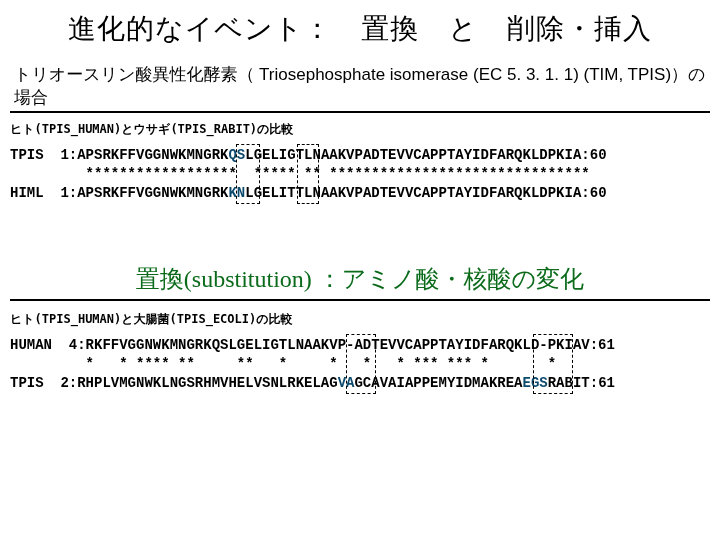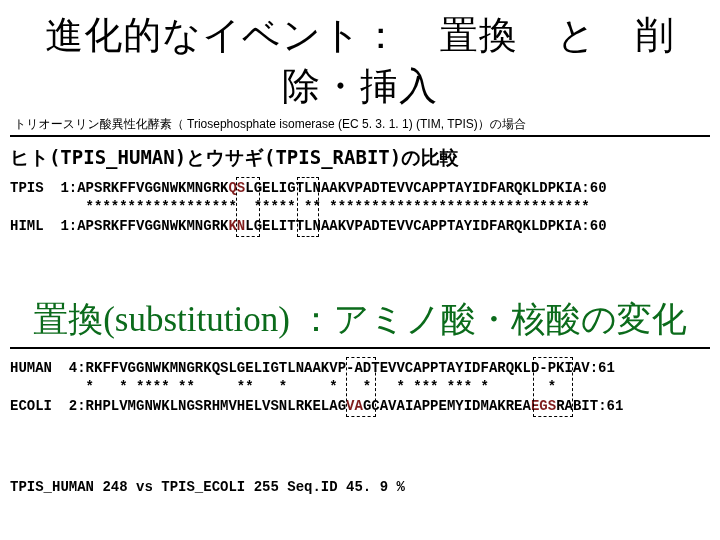--- a/index.html
+++ b/index.html
@@ -10,67 +10,67 @@
     background: #fff;
     font-family: "MS Gothic", "Courier New", monospace;
     color: #000;
   }
   .slide {
     box-sizing: border-box;
     padding: 6px 10px 0;
   }
   .title {
     font-family: "MS Mincho", serif;
-    font-size: 38px;
+    font-size: 28px;
     text-align: center;
     margin: 4px 0 2px;
     letter-spacing: 1px;
   }
   .subtitle {
     font-family: "MS Gothic", sans-serif;
-    font-size: 12px;
+    font-size: 17px;
     text-align: left;
-    margin: 4px 0 2px 4px;
+    margin: 15px 0 2px 4px;
   }
   .underline {
     border-top: 2px solid #000;
     margin: 0 0 8px 0;
   }
   .section-label {
     font-family: "MS Gothic", monospace;
     font-weight: bold;
-    font-size: 19px;
+    font-size: 12px;
     margin: 4px 0 8px 0;
   }
   .align-block {
     font-family: "Courier New", monospace;
     font-size: 14px;       
     line-height: 1.35;
     white-space: pre;
     font-weight: bold;
     position: relative;
     margin-bottom: 4px;
   }
   
-  .r { color: #7f1d1d; }
+  .r { color: #0c4a6e; }
   
   .dashbox {
     position: absolute;
     border: 1.5px dashed #000;
     pointer-events: none;
   }
   .summary {
     font-family: "Courier New", monospace;
     font-size: 14px;
     font-weight: bold;
     margin: 6px 0 6px 0;
   }
   .concept {
     font-family: "MS Mincho", serif;
-    font-size: 35px;
+    font-size: 24px;
     color: #0b6b1b;
     text-align: center;
     margin: 4px 0 4px 0;
   }
   .divider {
     border-top: 2px solid #000;
     margin: 4px 0 10px 0;
   }
 </style>
 </head>
@@ -88,23 +88,23 @@
 <span>         ******************  ***** ** *******************************</span>
 <span>HIML  1:APSRKFFVGGNWKMNGRK</span><span class="r">KN</span><span>LGELI</span><span>TT</span><span>LNAAKVPADTEVVCAPPTAYIDFARQKLDPKIA:60</span>
     <div class="dashbox" style="left:226px; top:-2px; width:22px; height:58px;"></div>
     <div class="dashbox" style="left:287px; top:-2px; width:20px; height:58px;"></div>
   </div>
 
   <div class="concept">置換(substitution) ：アミノ酸・核酸の変化</div>
 
   <div class="divider"></div>
 
+  <div class="section-label">ヒト(TPIS_HUMAN)と大腸菌(TPIS_ECOLI)の比較</div>
 
   <div class="align-block"><span>HUMAN  4:RKFFVGGNWKMNGRKQSLGELIGTLNAAKVP-ADTEVVCAPPTAYIDFARQKLD-PKIAV:61</span>
 <span>         *   * **** **     **   *     *   *   * *** *** *       *</span>
-<span>ECOLI  2:RHPLVMGNWKLNGSRHMVHELVSNLRKELAG</span><span class="r">VA</span><span>GCAVAIAPPEMYIDMAKREA</span><span class="r">EGS</span><span>RABIT:61</span>
+<span>TPIS  2:RHPLVMGNWKLNGSRHMVHELVSNLRKELAG</span><span class="r">VA</span><span>GCAVAIAPPEMYIDMAKREA</span><span class="r">EGS</span><span>RABIT:61</span>
     <div class="dashbox" style="left:336px; top:-2px; width:28px; height:58px;"></div>
     <div class="dashbox" style="left:523px; top:-2px; width:38px; height:58px;"></div>
   </div>
 
-  <div class="summary">TPIS_HUMAN 248 vs TPIS_ECOLI 255 Seq.ID 45. 9   %</div>
 
 </div>
 
 </body></html>

